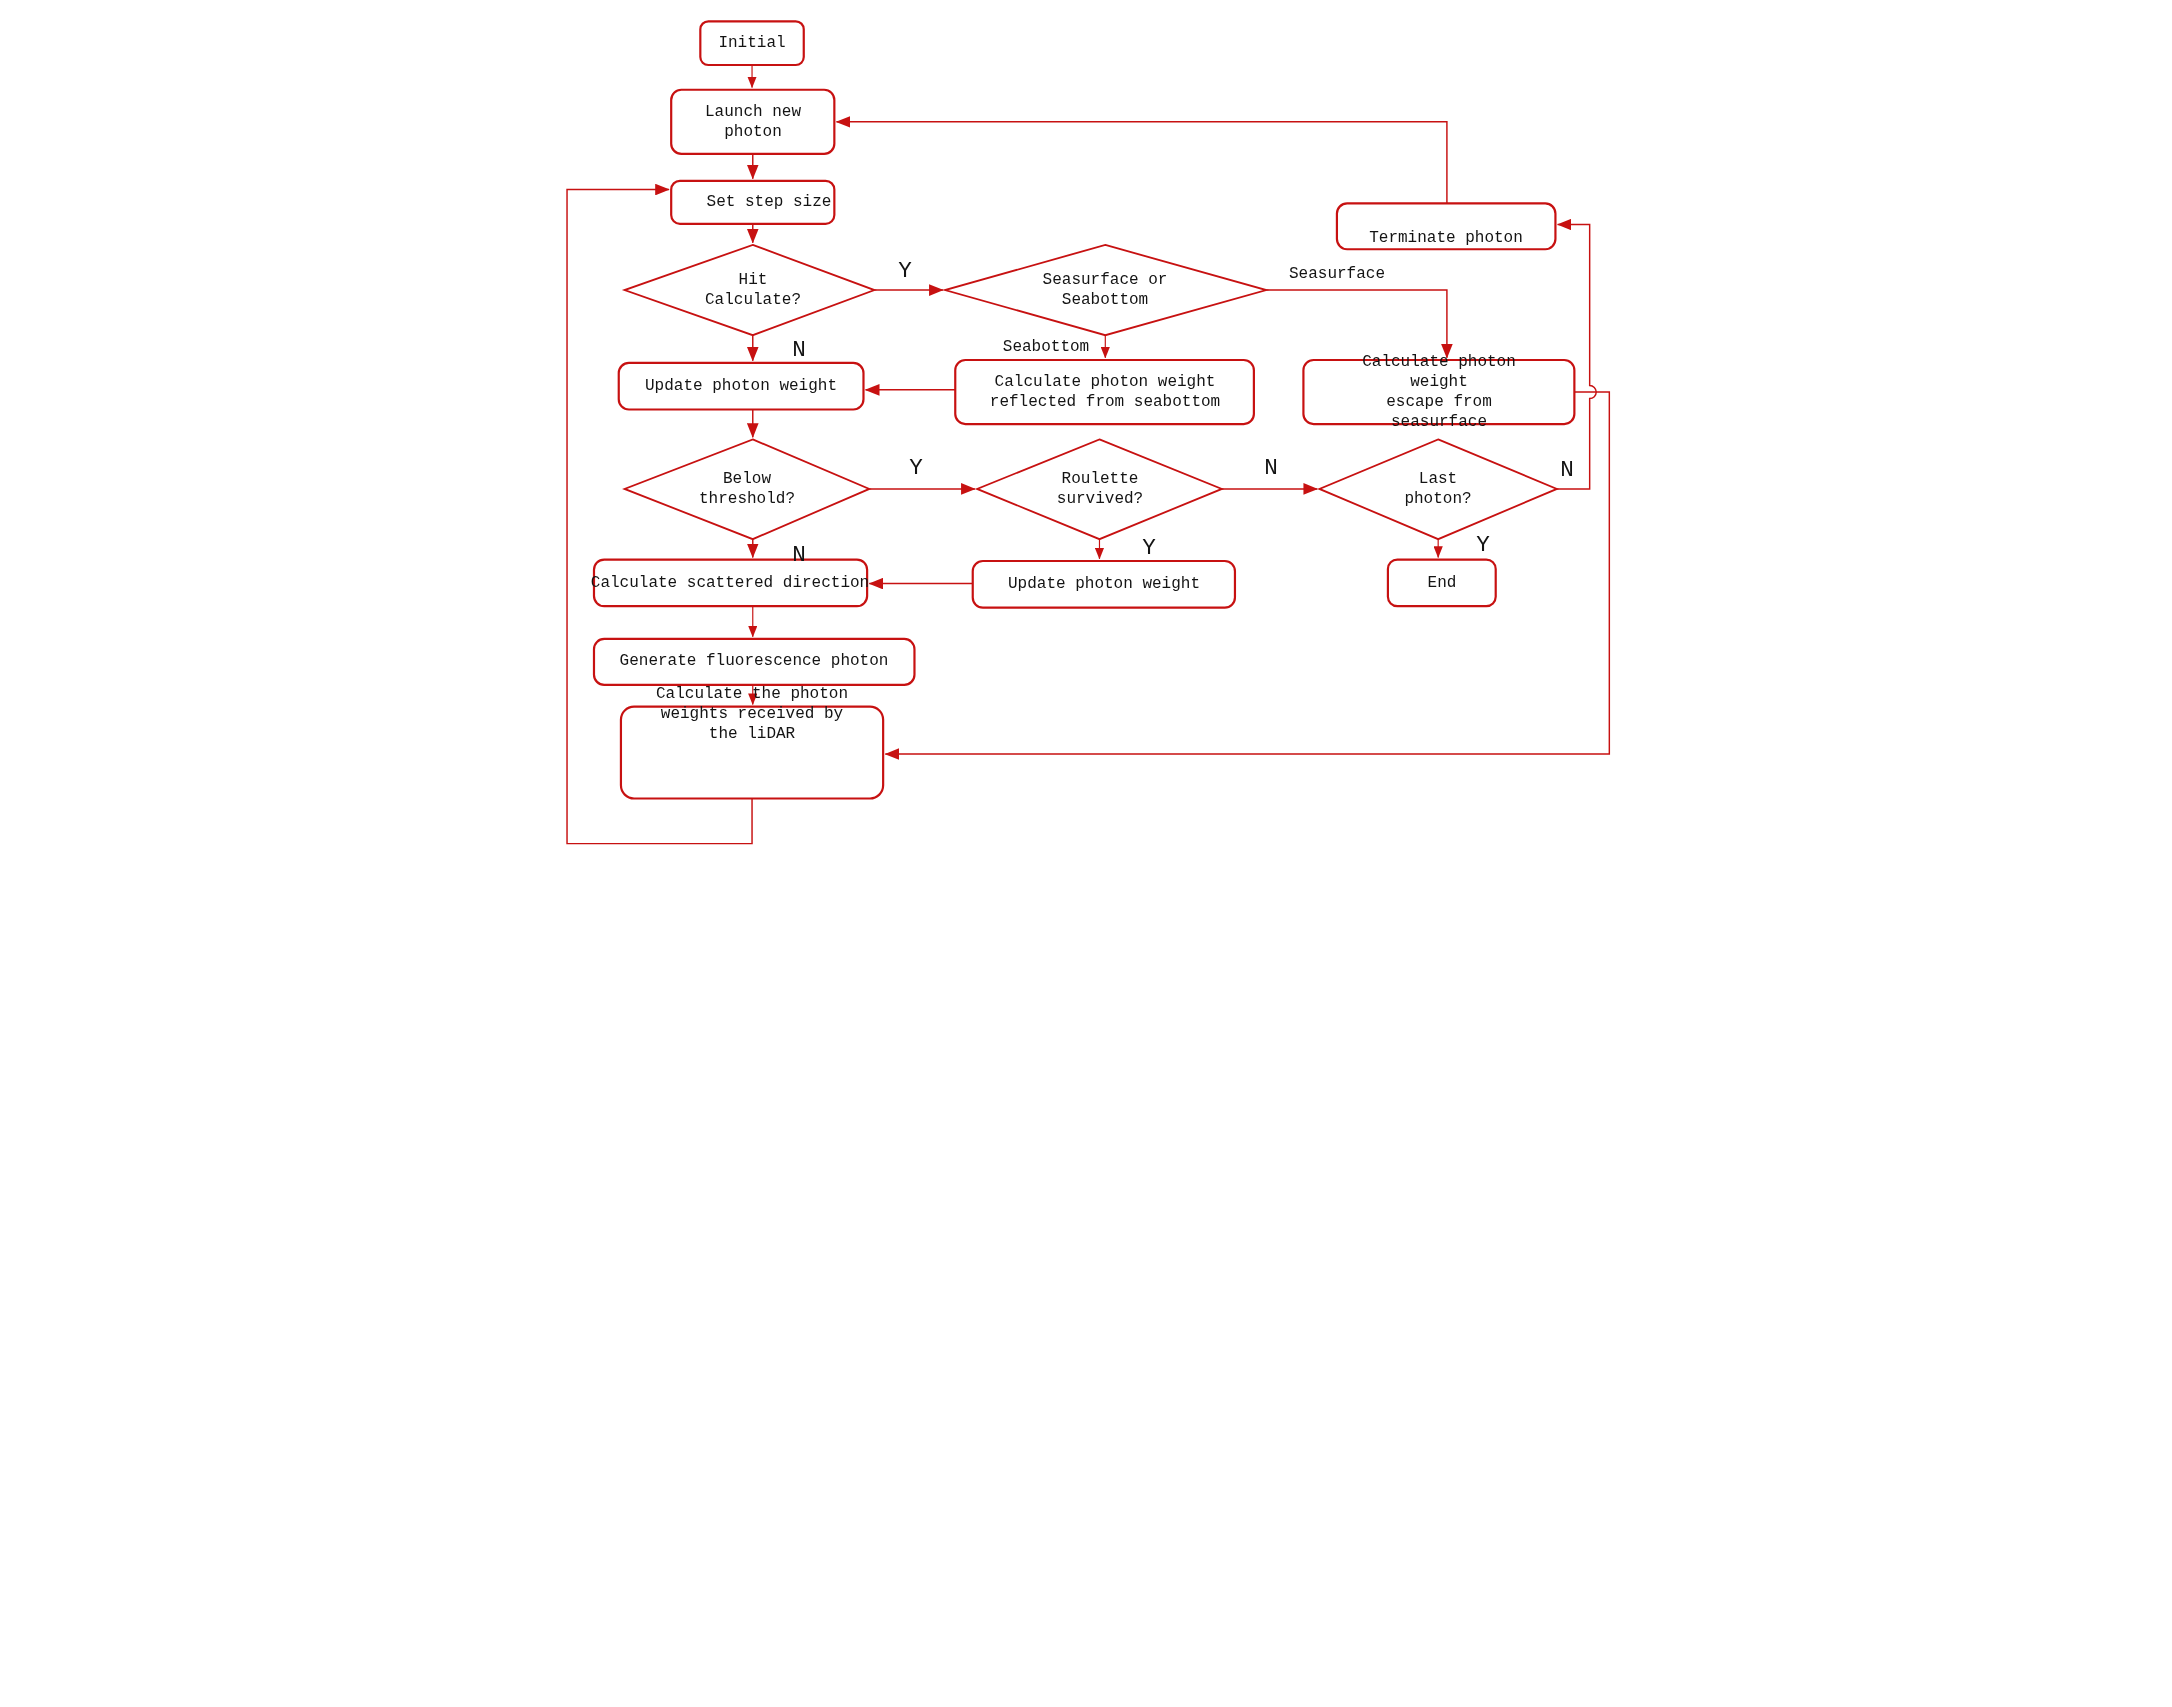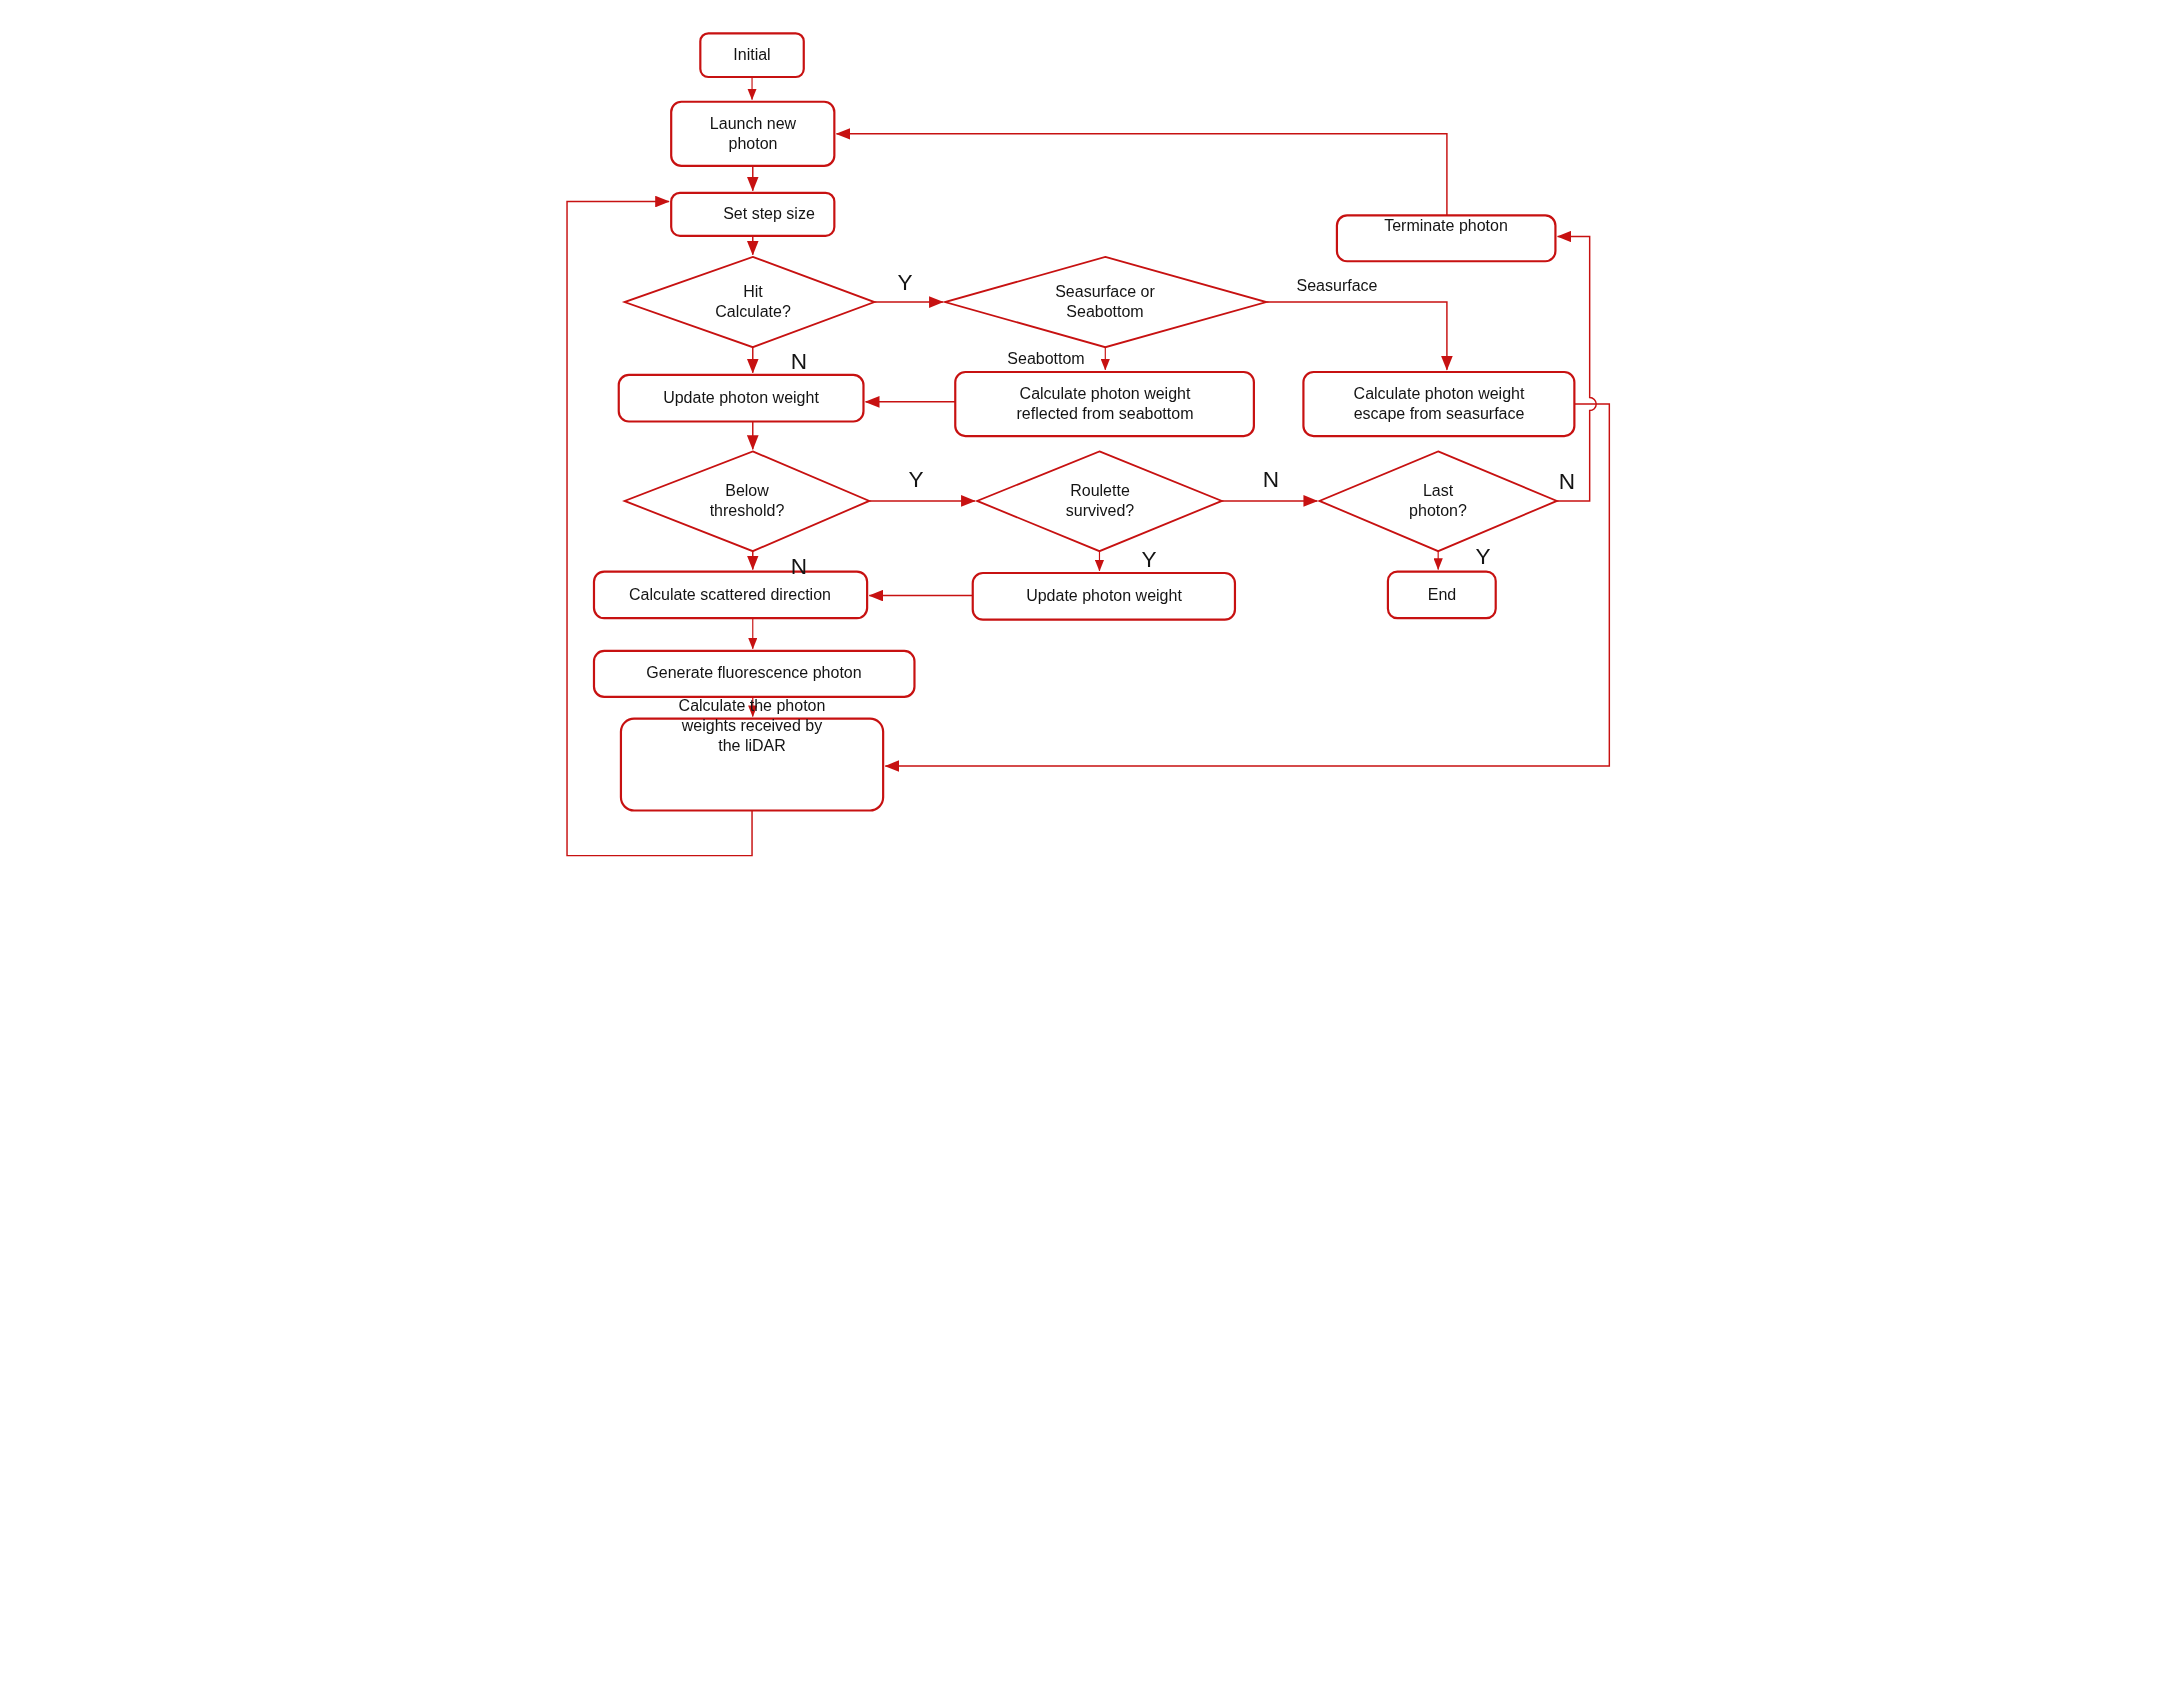--- a/index.html
+++ b/index.html
@@ -4,23 +4,23 @@
 <style>
   :root{
     --accent:#c71111;
     --text:#141414;
     --background:#ffffff;
   }
   html,body{margin:0;padding:0;background:var(--background);}
   .stage{
     position:relative;
     width:1086px;height:854px;
-    margin:12px auto;
+    margin:0 auto;
     background:var(--background);
-    font-family:Liberation Sans, sans-serif;
+    font-family:Liberation Mono, monospace;
   }
   .stage svg{position:absolute;left:0;top:0;}
   .shape{fill:#ffffff;stroke:var(--accent);stroke-width:3;}
   .diamond{fill:#ffffff;stroke:var(--accent);stroke-width:2.5;}
   .edge{fill:none;stroke:var(--accent);stroke-width:2;}
   .edge.thin{stroke-width:1.6;}
   .arrowhead{fill:var(--accent);}
   .lbl{
     position:absolute;
     transform:translate(-50%,-50%);
@@ -87,21 +87,21 @@
   </svg>
 
   <div class="lbl" style="left:209px;top:43px">Initial</div>
   <div class="lbl" style="left:210px;top:122px">Launch new
 photon</div>
   <div class="lbl" style="left:226px;top:202px">Set step size</div>
   <div class="lbl" style="left:210px;top:290px">Hit
 Calculate?</div>
   <div class="lbl" style="left:562px;top:290px">Seasurface or
 Seabottom</div>
-  <div class="lbl" style="left:903px;top:214px">Terminate photon</div>
+  <div class="lbl" style="left:903px;top:238px">Terminate photon</div>
   <div class="lbl" style="left:198px;top:386px">Update photon weight</div>
   <div class="lbl" style="left:562px;top:392px">Calculate photon weight
 reflected from seabottom</div>
   <div class="lbl" style="left:896px;top:392px">Calculate photon weight
 escape from seasurface</div>
   <div class="lbl" style="left:204px;top:489px">Below
 threshold?</div>
   <div class="lbl" style="left:557px;top:489px">Roulette
 survived?</div>
   <div class="lbl" style="left:895px;top:489px">Last

